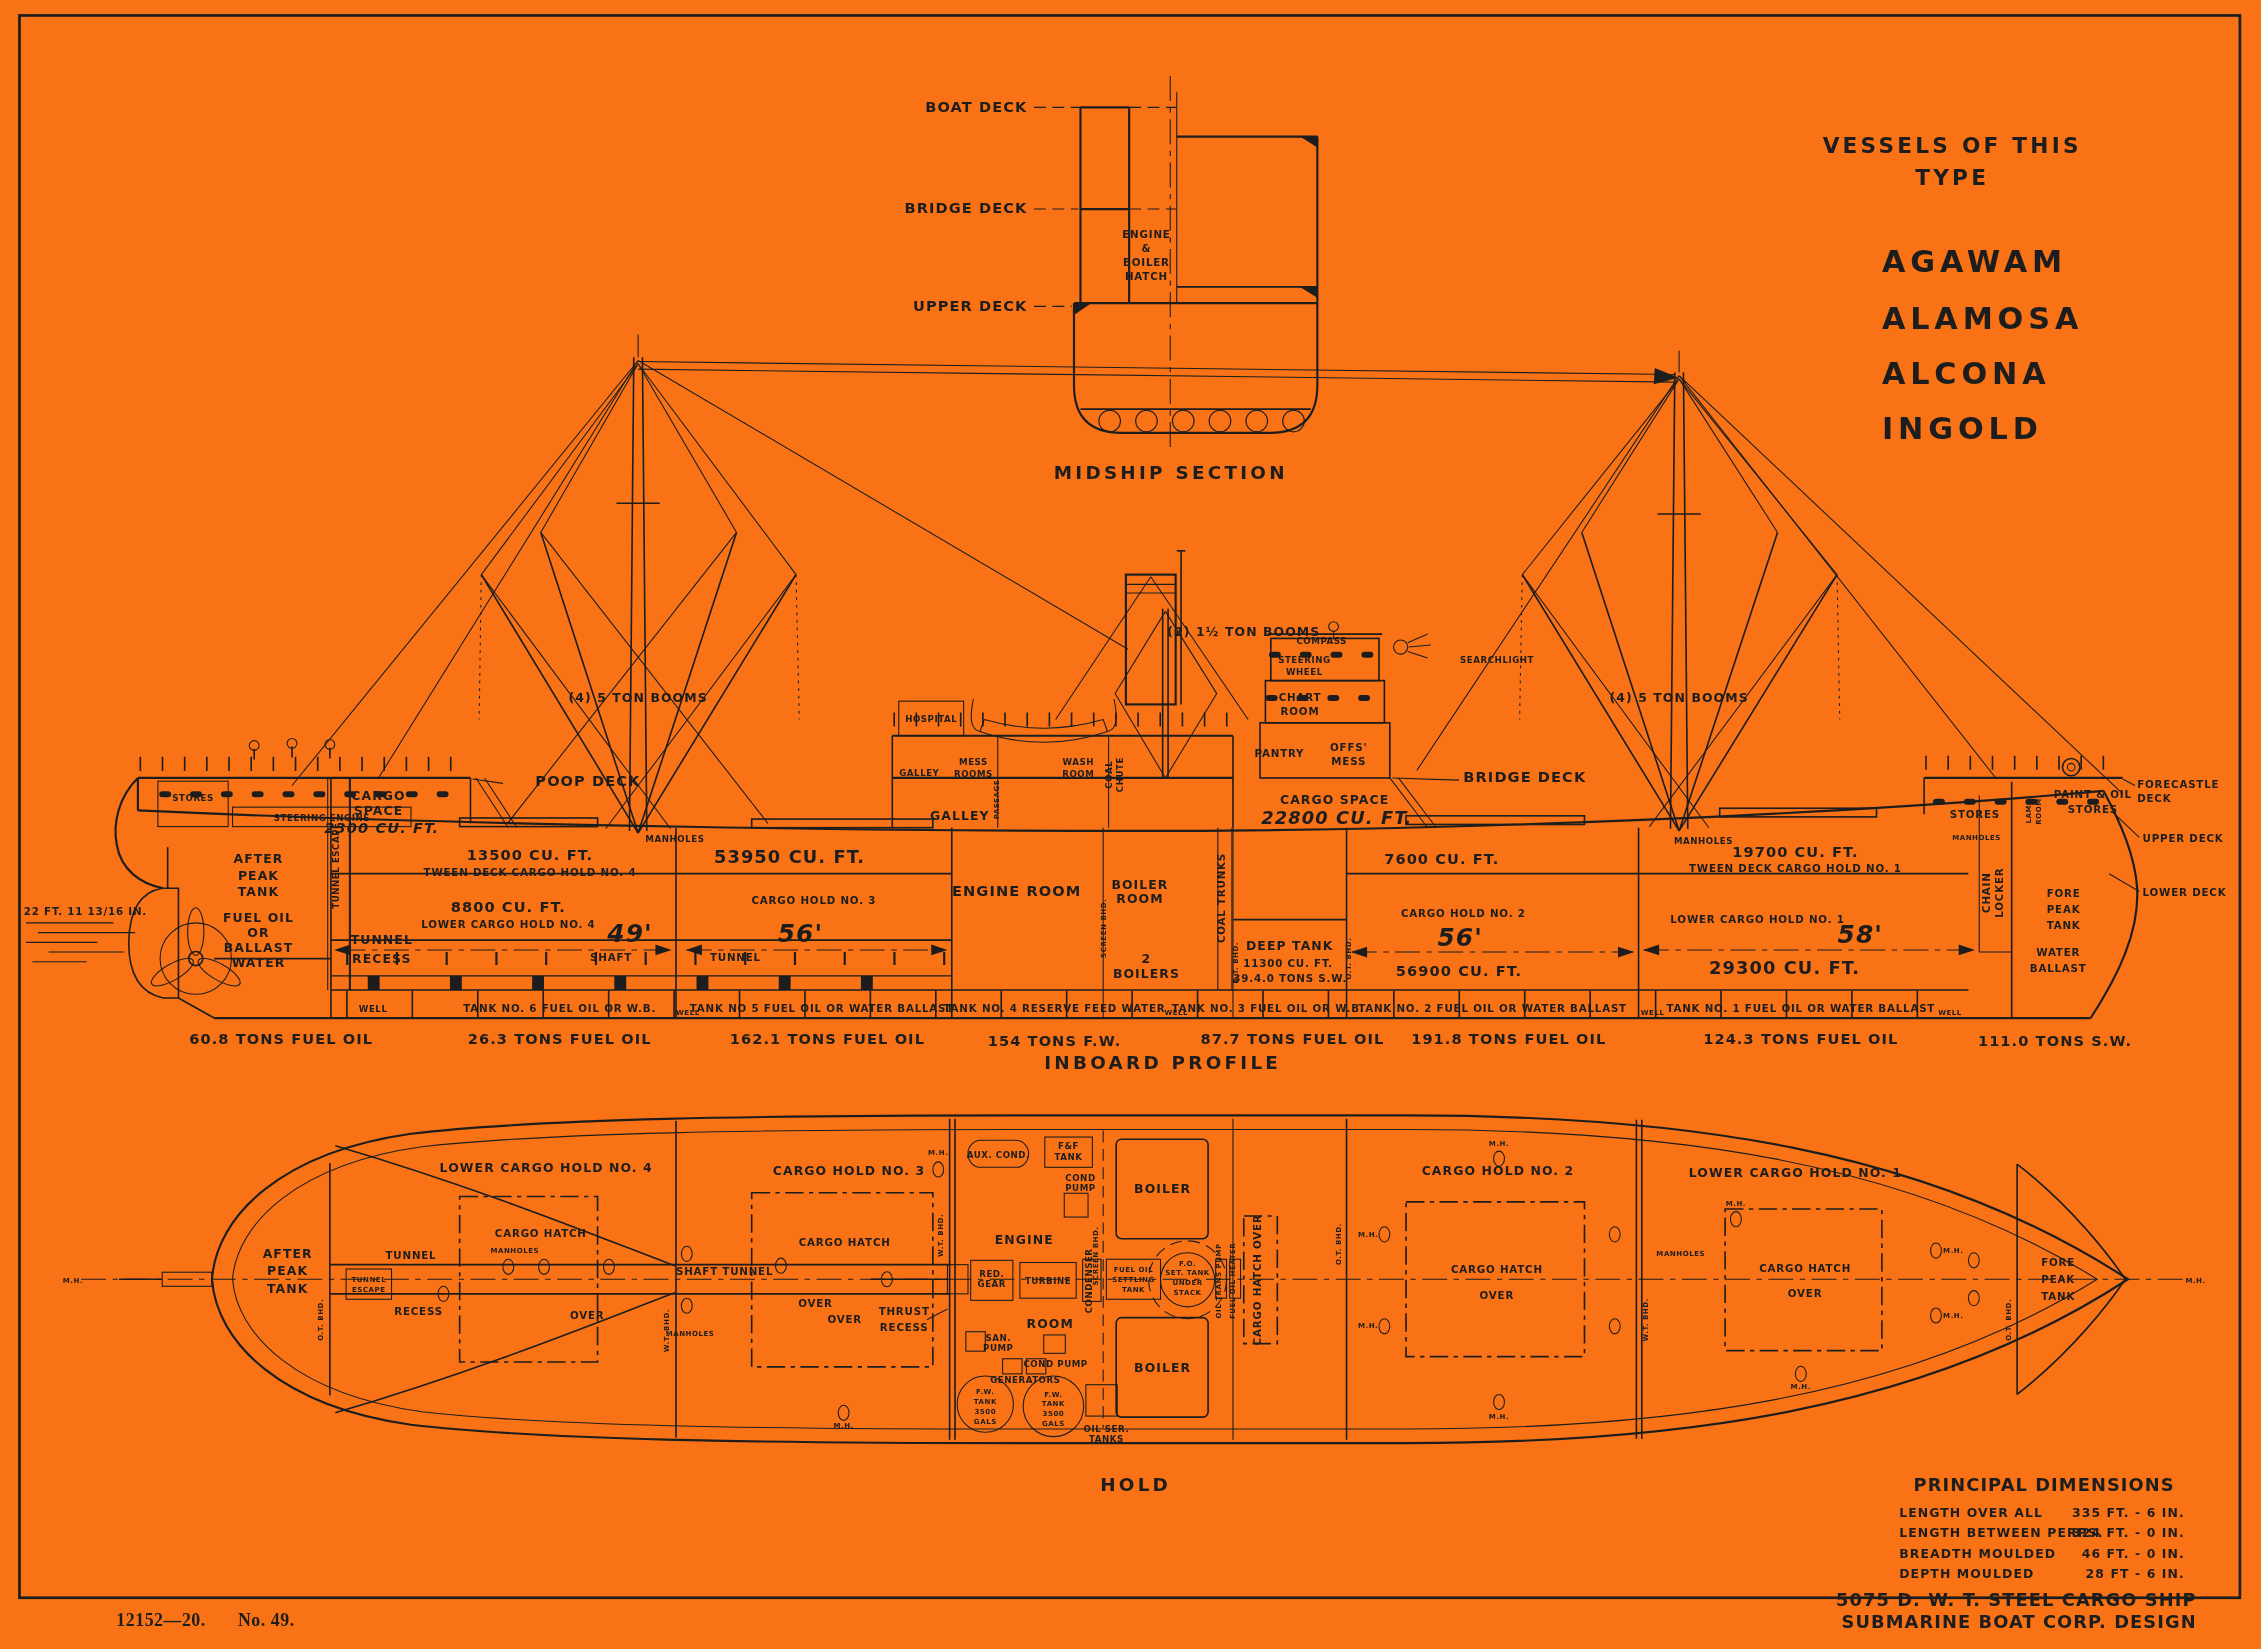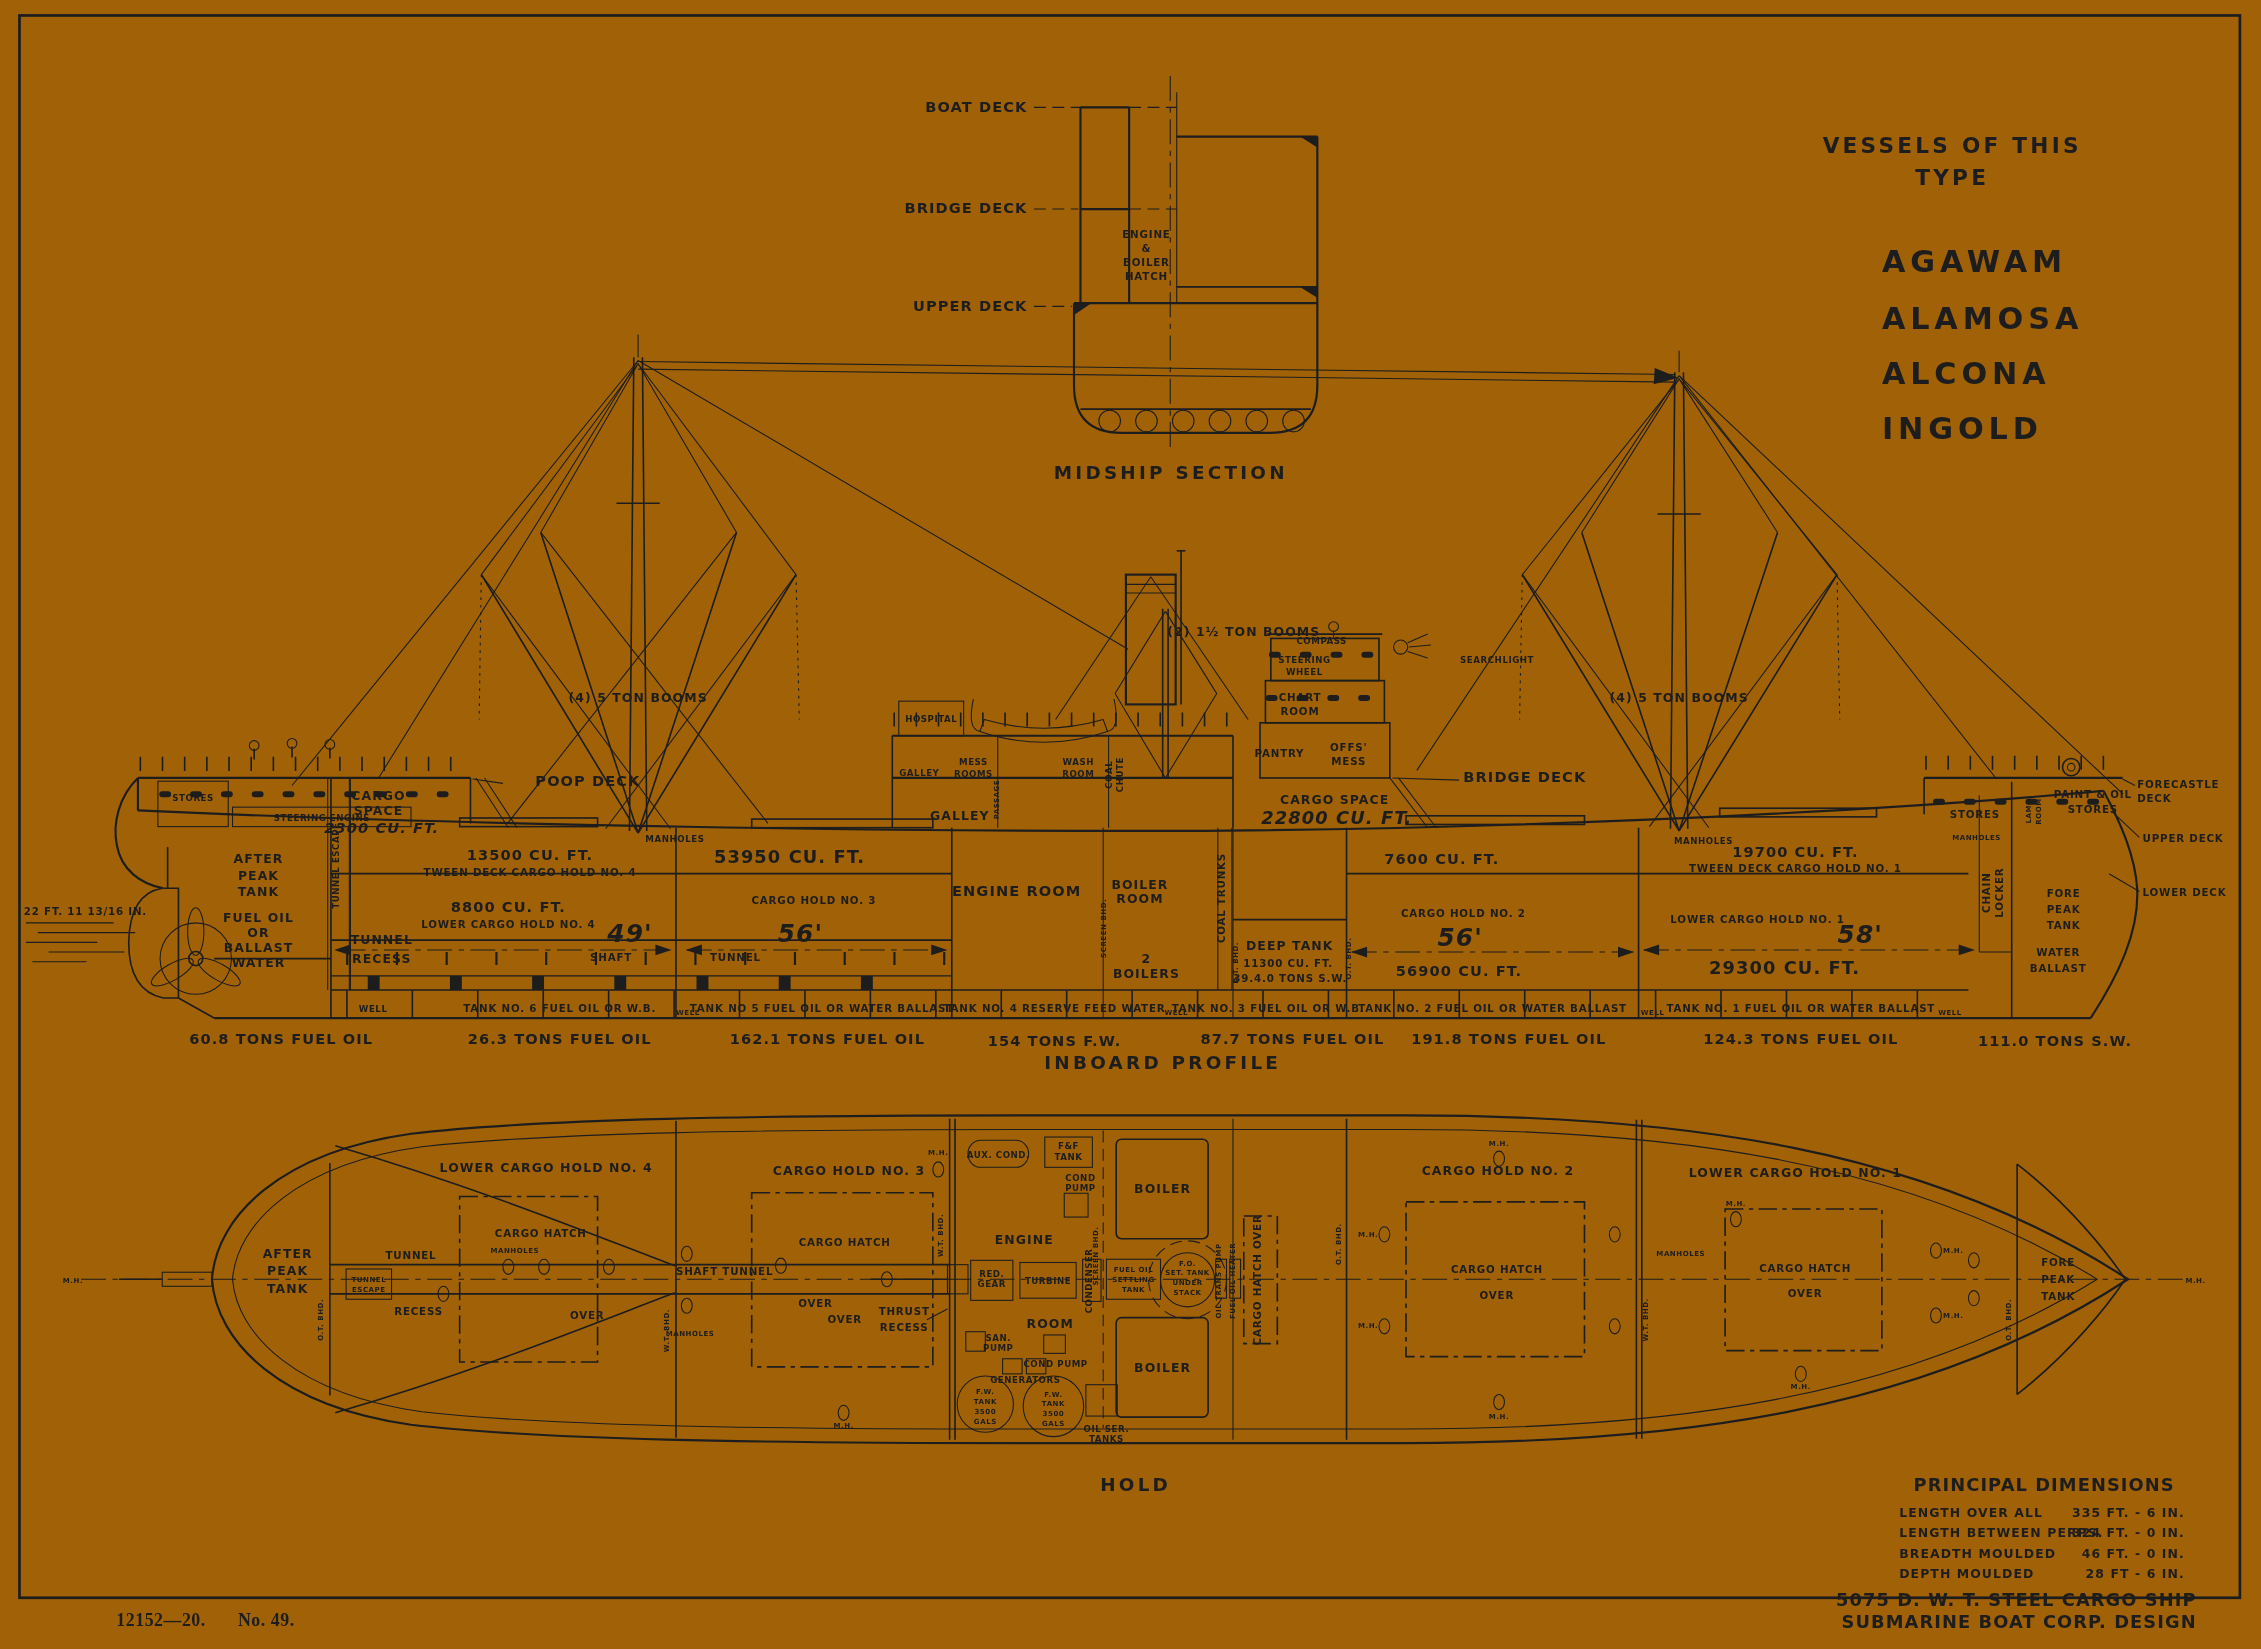--- a/index.html
+++ b/index.html
@@ -1,16 +1,16 @@
 <!DOCTYPE html>
 <html style="font-size:8.7px"><head>
 <meta charset="utf-8">
 <style>
   html,body{margin:0;padding:0;background:#e8e6e0;}
-  .sheet{width:2261px;height:1650px;background:#a16207;position:relative;}
+  .sheet{width:2261px;height:1650px;background:#f97316;position:relative;}
   svg{display:block;}
   svg text{font-family:"DejaVu Sans",sans-serif;font-weight:700;fill:#1d1d1d;}
   .xxs{font-size:13px;letter-spacing:1px}
   .xs{font-size:16px;letter-spacing:1px}
   .sm{font-size:19px;letter-spacing:1.5px}
   .lbl{font-size:23px;letter-spacing:2px}
   .md{font-size:27px;letter-spacing:2px}
   .big{font-size:33px;letter-spacing:2px}
   .dim{font-size:46px;font-style:italic;letter-spacing:2px}
   .cap{font-size:34px;letter-spacing:6px}

